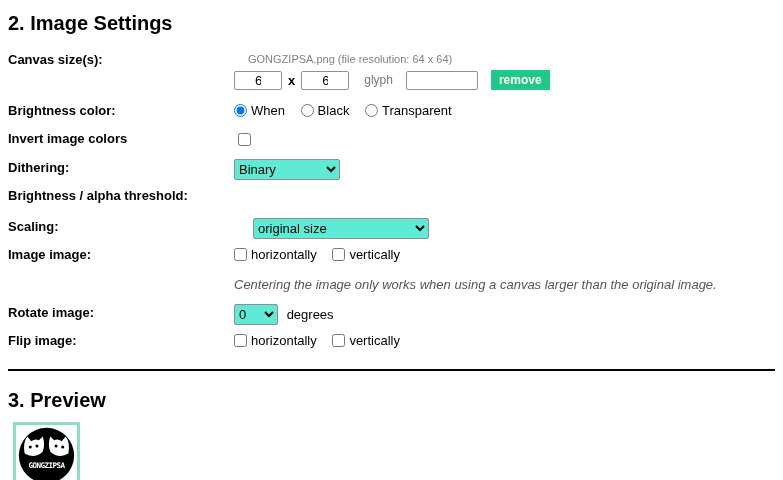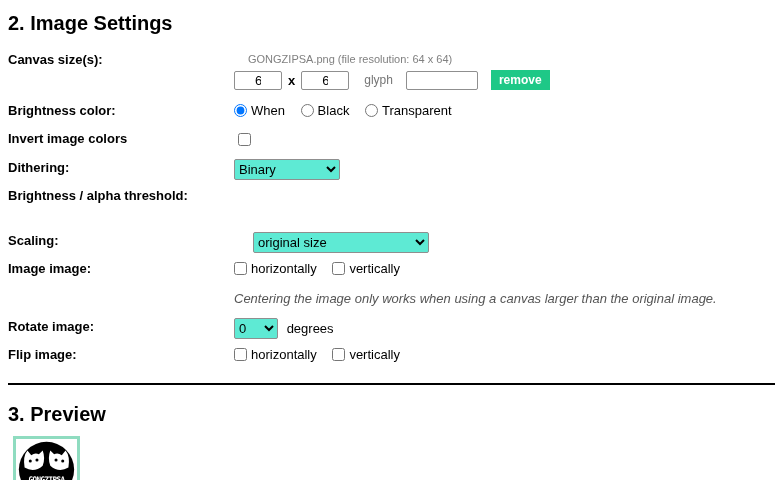--- a/index.html
+++ b/index.html
@@ -103,21 +103,21 @@
     max-width: 537px;
     line-height: 19px;
     margin-top: 6px;
   }
   .note-row { margin-top: -2px; margin-bottom: 10px; }
   .divider {
     border: none;
     border-top: 2px solid #000000;
     margin: 18px 0 18px 0;
   }
-  .threshold-row { margin-bottom: 28px; }
+  .threshold-row { margin-bottom: 14px; }
   .dithering-row, .scaling-row, .rotate-row { margin-bottom: 7px; }
   .center-row { margin-bottom: 6px; }
   .canvas-row { margin-bottom: 12px; }
   .flip-row { margin-bottom: 0; }
   .preview-frame {
     display: inline-block;
     border: 3px solid #8fdcc0;
     margin-left: 5px;
     line-height: 0;
     background: #ffffff;

